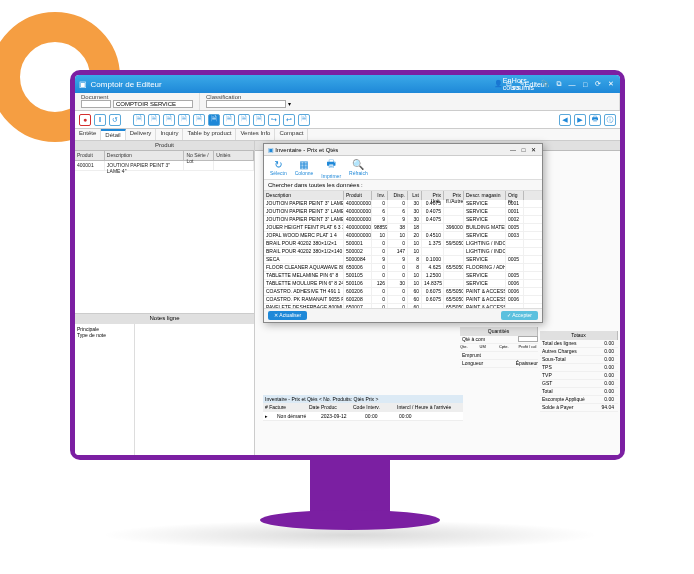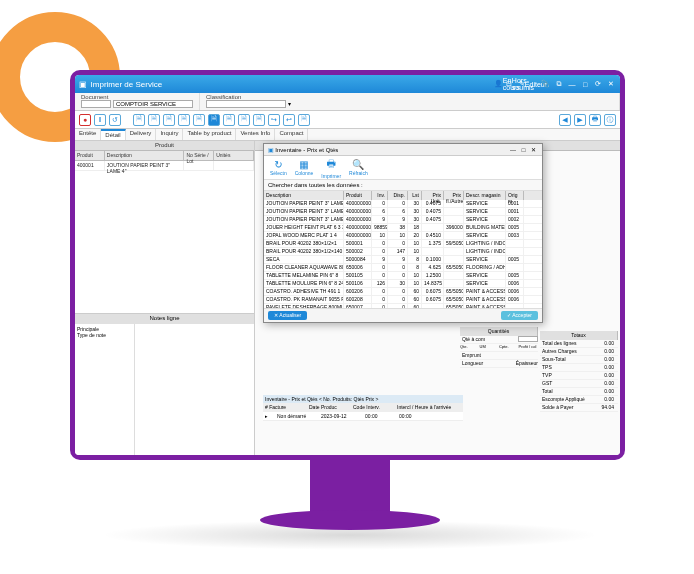--- a/index.html
+++ b/index.html
@@ -108,21 +108,21 @@
 
 <div class="bg-circle"></div>
 <div class="shadow"></div>
 
 <div class="monitor">
 <div class="screen">
 
   <div class="titlebar">
     <div class="titlebar-left">
       <span>▣</span>
-      <span>Imprimer de Service</span>
+      <span>Comptoir de Editeur</span>
     </div>
     <div class="titlebar-right">
       <span class="titlebar-btn">👤 <span>En cours</span></span>
       <span class="titlebar-btn">⊟ <span>Hors-soumis</span></span>
       <span class="titlebar-btn">✎ <span>Editeur</span></span>
       <span class="titlebar-btn">📎</span>
       <span class="titlebar-btn">⧉</span>
       <span class="titlebar-btn">—</span>
       <span class="titlebar-btn">□</span>
       <span class="titlebar-btn">⟳</span>

